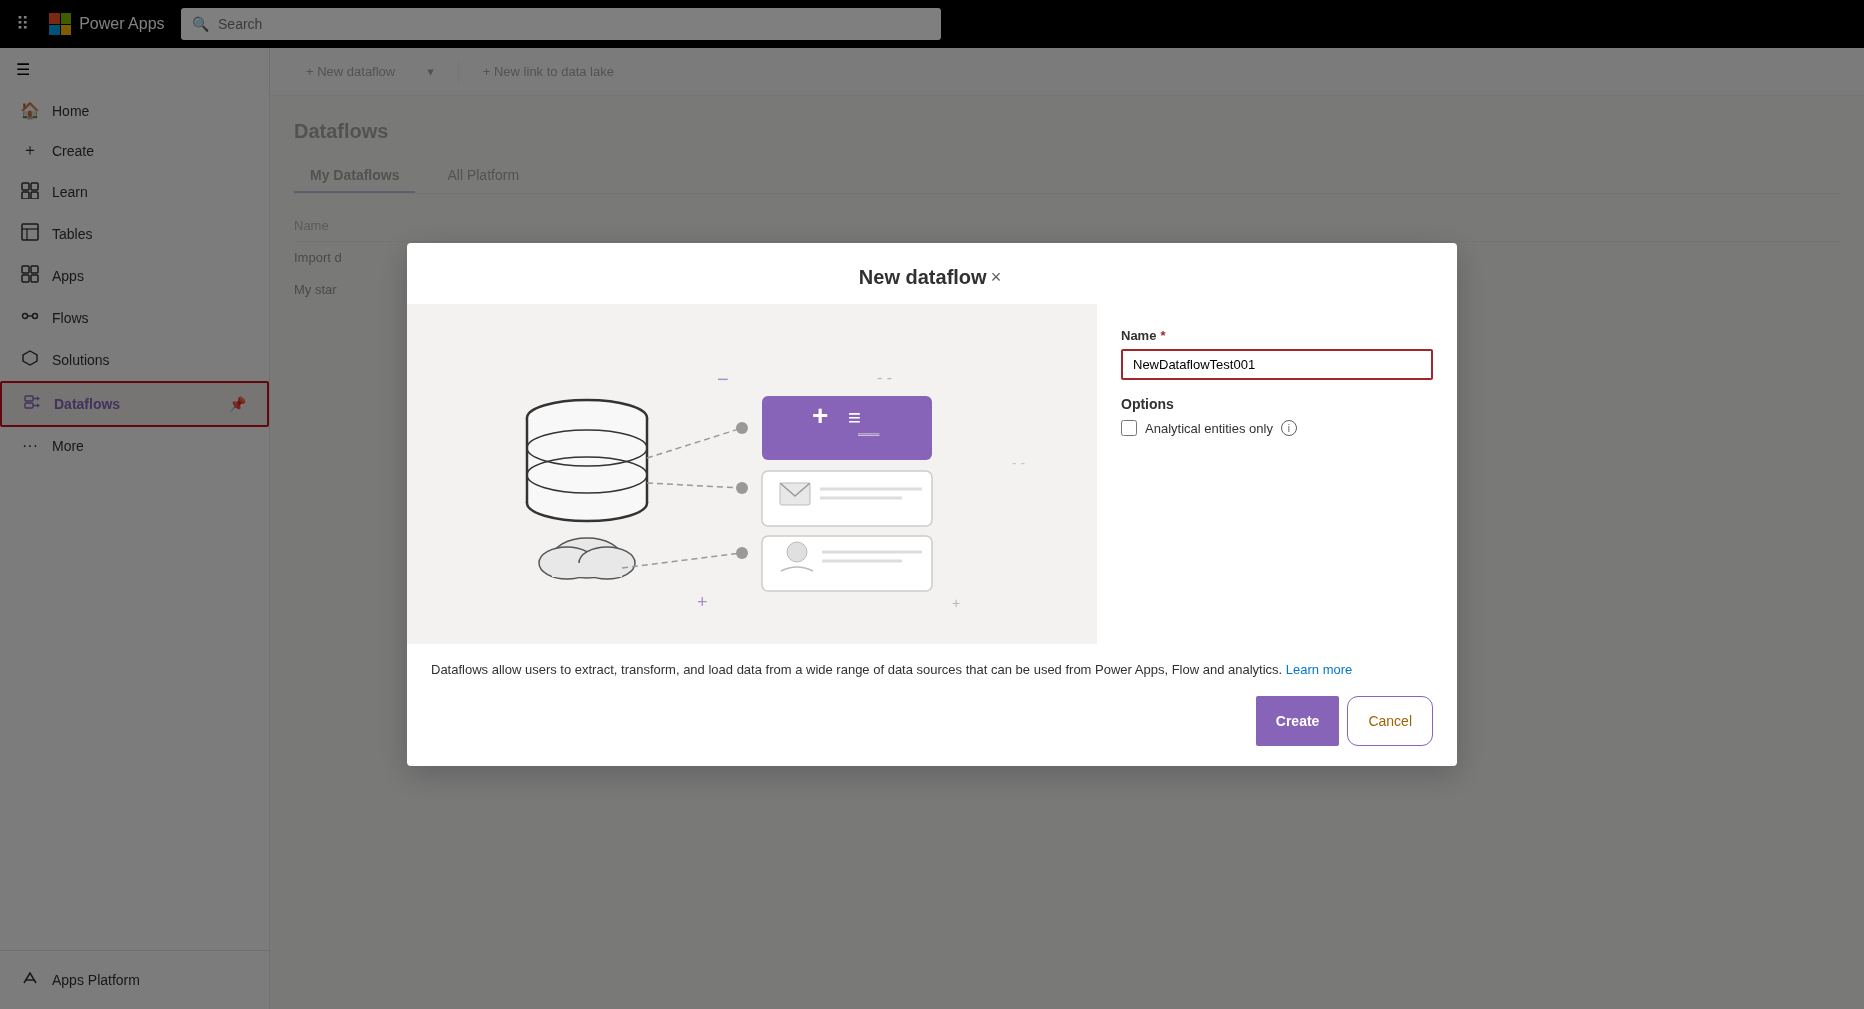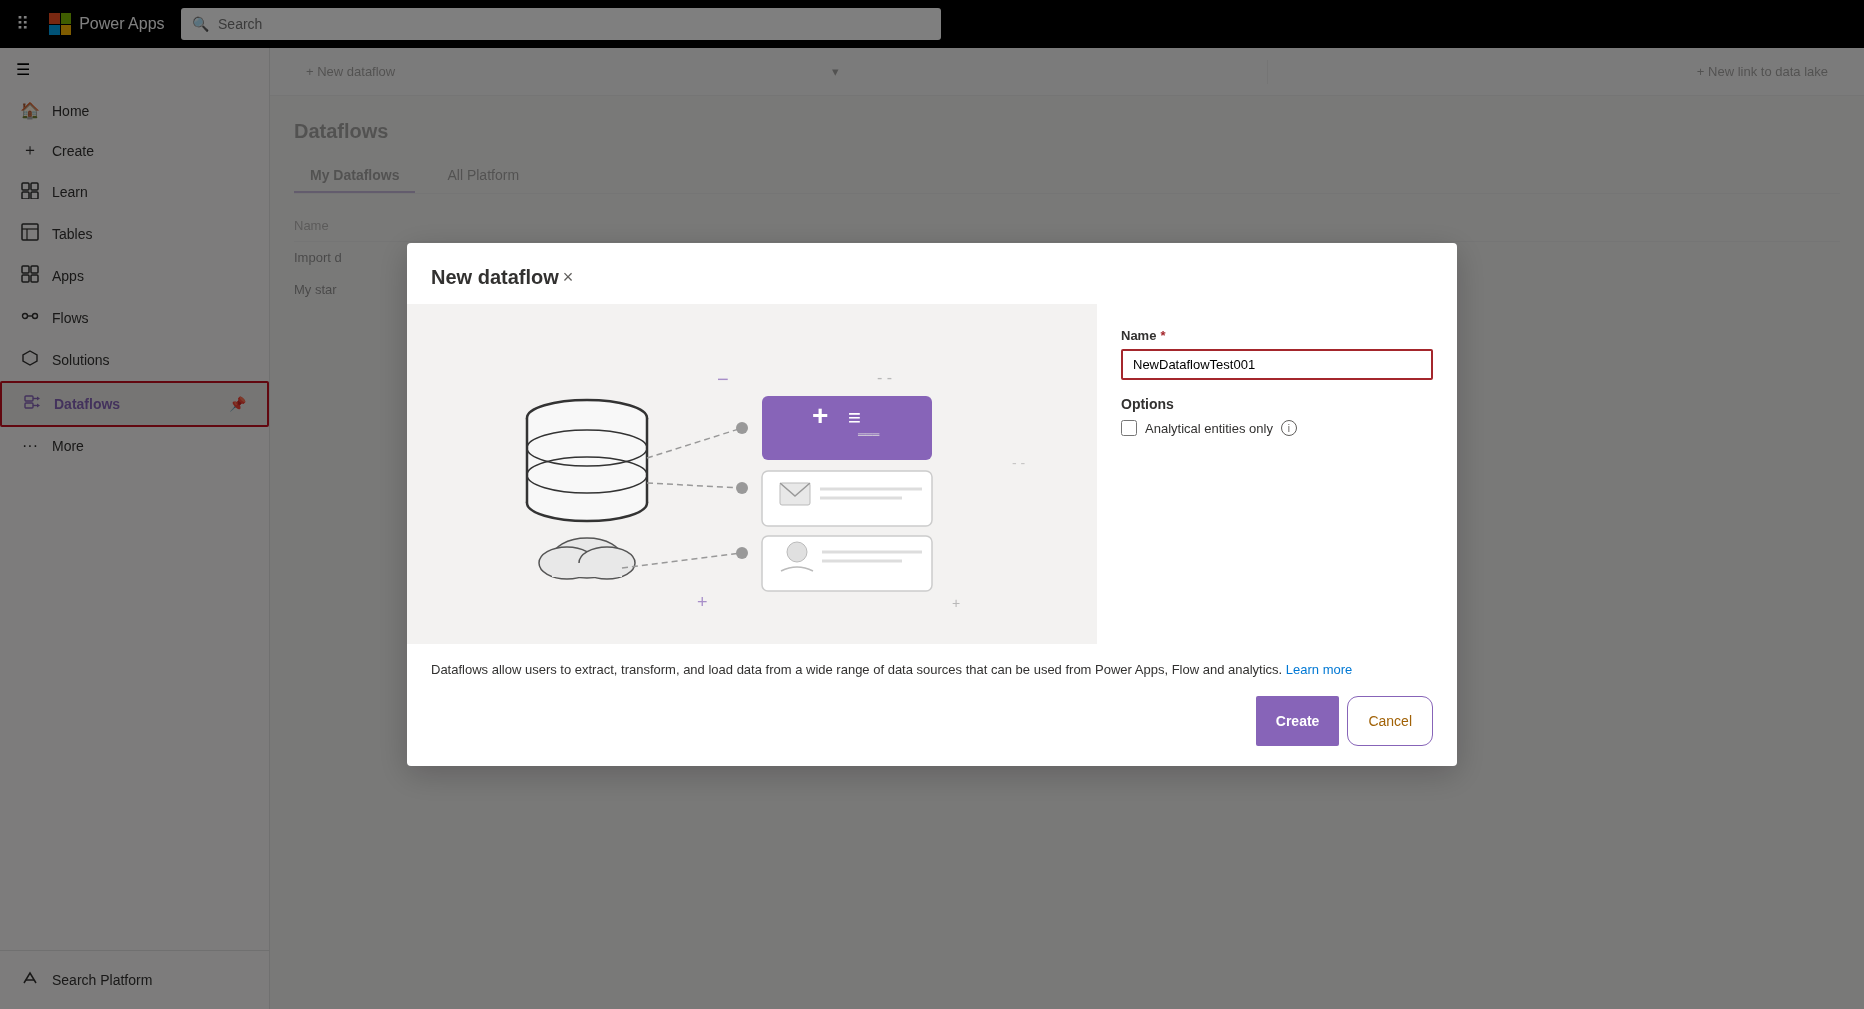--- a/index.html
+++ b/index.html
@@ -35,21 +35,21 @@
       display: flex; align-items: center; gap: 12px; padding: 10px 20px; cursor: pointer; font-size: 14px; color: #323130; text-decoration: none;
     }
     .sidebar-item.active { background: #edebe9; color: #8764b8; font-weight: 600; border: 2px solid #8764b8; border-radius: 2px; }
     .sidebar-item.active .sidebar-icon { color: #8764b8; }
     .sidebar-icon { font-size: 16px; width: 20px; text-align: center; color: #323130; }
     .sidebar-pin { margin-left: auto; color: #8764b8; font-size: 14px; }
     .sidebar-bottom { margin-top: auto; border-top: 1px solid #e0e0e0; padding: 8px 0; }
 
     
     .content-area { flex: 1; background: #f3f2f1; overflow: auto; position: relative; }
-    .content-header { background: #fff; padding: 0 24px; border-bottom: 1px solid #e0e0e0; display: flex; align-items: center; gap: 8px; height: 48px; justify-content: space-between; }
+    .content-header { background: #fff; padding: 0 24px; border-bottom: 1px solid #e0e0e0; display: flex; align-items: center; gap: 8px; height: 48px; }
     .toolbar-btn {
       display: flex; align-items: center; gap: 6px; padding: 6px 12px; background: transparent; border: none; cursor: pointer; font-size: 13px; color: #323130;
     }
     .toolbar-divider { width: 1px; height: 24px; background: #e0e0e0; margin: 0 4px; }
 
     .page-content { padding: 24px; }
     .page-title { font-size: 20px; font-weight: 600; color: #323130; margin-bottom: 16px; }
 
     .tabs { display: flex; gap: 16px; border-bottom: 1px solid #e0e0e0; margin-bottom: 16px; }
     .tab { padding: 8px 16px; font-size: 14px; cursor: pointer; color: #323130; border-bottom: 2px solid transparent; }
@@ -58,21 +58,21 @@
     .table-header { display: flex; gap: 24px; padding: 8px 0; font-size: 13px; color: #605e5c; border-bottom: 1px solid #e0e0e0; }
     .table-row { display: flex; gap: 24px; padding: 8px 0; font-size: 13px; border-bottom: 1px solid #f3f2f1; }
 
     
     .overlay {
       position: fixed; top: 0; left: 0; right: 0; bottom: 0; background: rgba(0,0,0,0.5); z-index: 200; display: flex; align-items: center; justify-content: center;
     }
     .modal {
       background: #fff; border-radius: 4px; width: 1050px; max-width: 95vw; box-shadow: 0 8px 32px rgba(0,0,0,0.2); position: relative; overflow: hidden;
     }
-    .modal-header { display: flex; align-items: center; justify-content: flex-start; padding: 20px 24px 12px 24px; }
+    .modal-header { display: flex; align-items: center; justify-content: center; padding: 20px 24px 12px 24px; }
     .modal-title { font-size: 20px; font-weight: 600; color: #323130; }
     .modal-close { background: none; border: none; cursor: pointer; font-size: 18px; color: #605e5c; padding: 4px; }
     .modal-body { display: flex; gap: 0; }
     .modal-illustration { flex: 1; background: #f3f2f1; padding: 24px; min-height: 340px; display: flex; flex-direction: column; justify-content: space-between; }
     .modal-form { width: 360px; padding: 24px; }
 
     .modal-description { font-size: 13px; color: #323130; line-height: 1.5; padding: 16px 24px 0 24px; }
     .modal-description a { color: #0078d4; text-decoration: none; }
     .modal-footer { display: flex; justify-content: flex-end; gap: 8px; padding: 16px 24px 20px 24px; }
 
@@ -201,21 +201,21 @@
     </div>
 
     <div class="sidebar-bottom">
       <div class="sidebar-item">
         <span class="sidebar-icon">
           <svg width="18" height="18" viewBox="0 0 18 18" fill="none">
             <path d="M3 14 L9 4 L15 14" stroke="#323130" stroke-width="1.5" fill="none"></path>
             <line x1="5" y1="11" x2="13" y2="11" stroke="#323130" stroke-width="1.5"></line>
           </svg>
         </span>
-        <span>Search Platform</span>
+        <span>Apps Platform</span>
       </div>
     </div>
   </nav>
 
   <div class="content-area">
 
     <div class="content-header bg-content">
       <button class="toolbar-btn">
         <span>+ New dataflow</span>
       </button>

